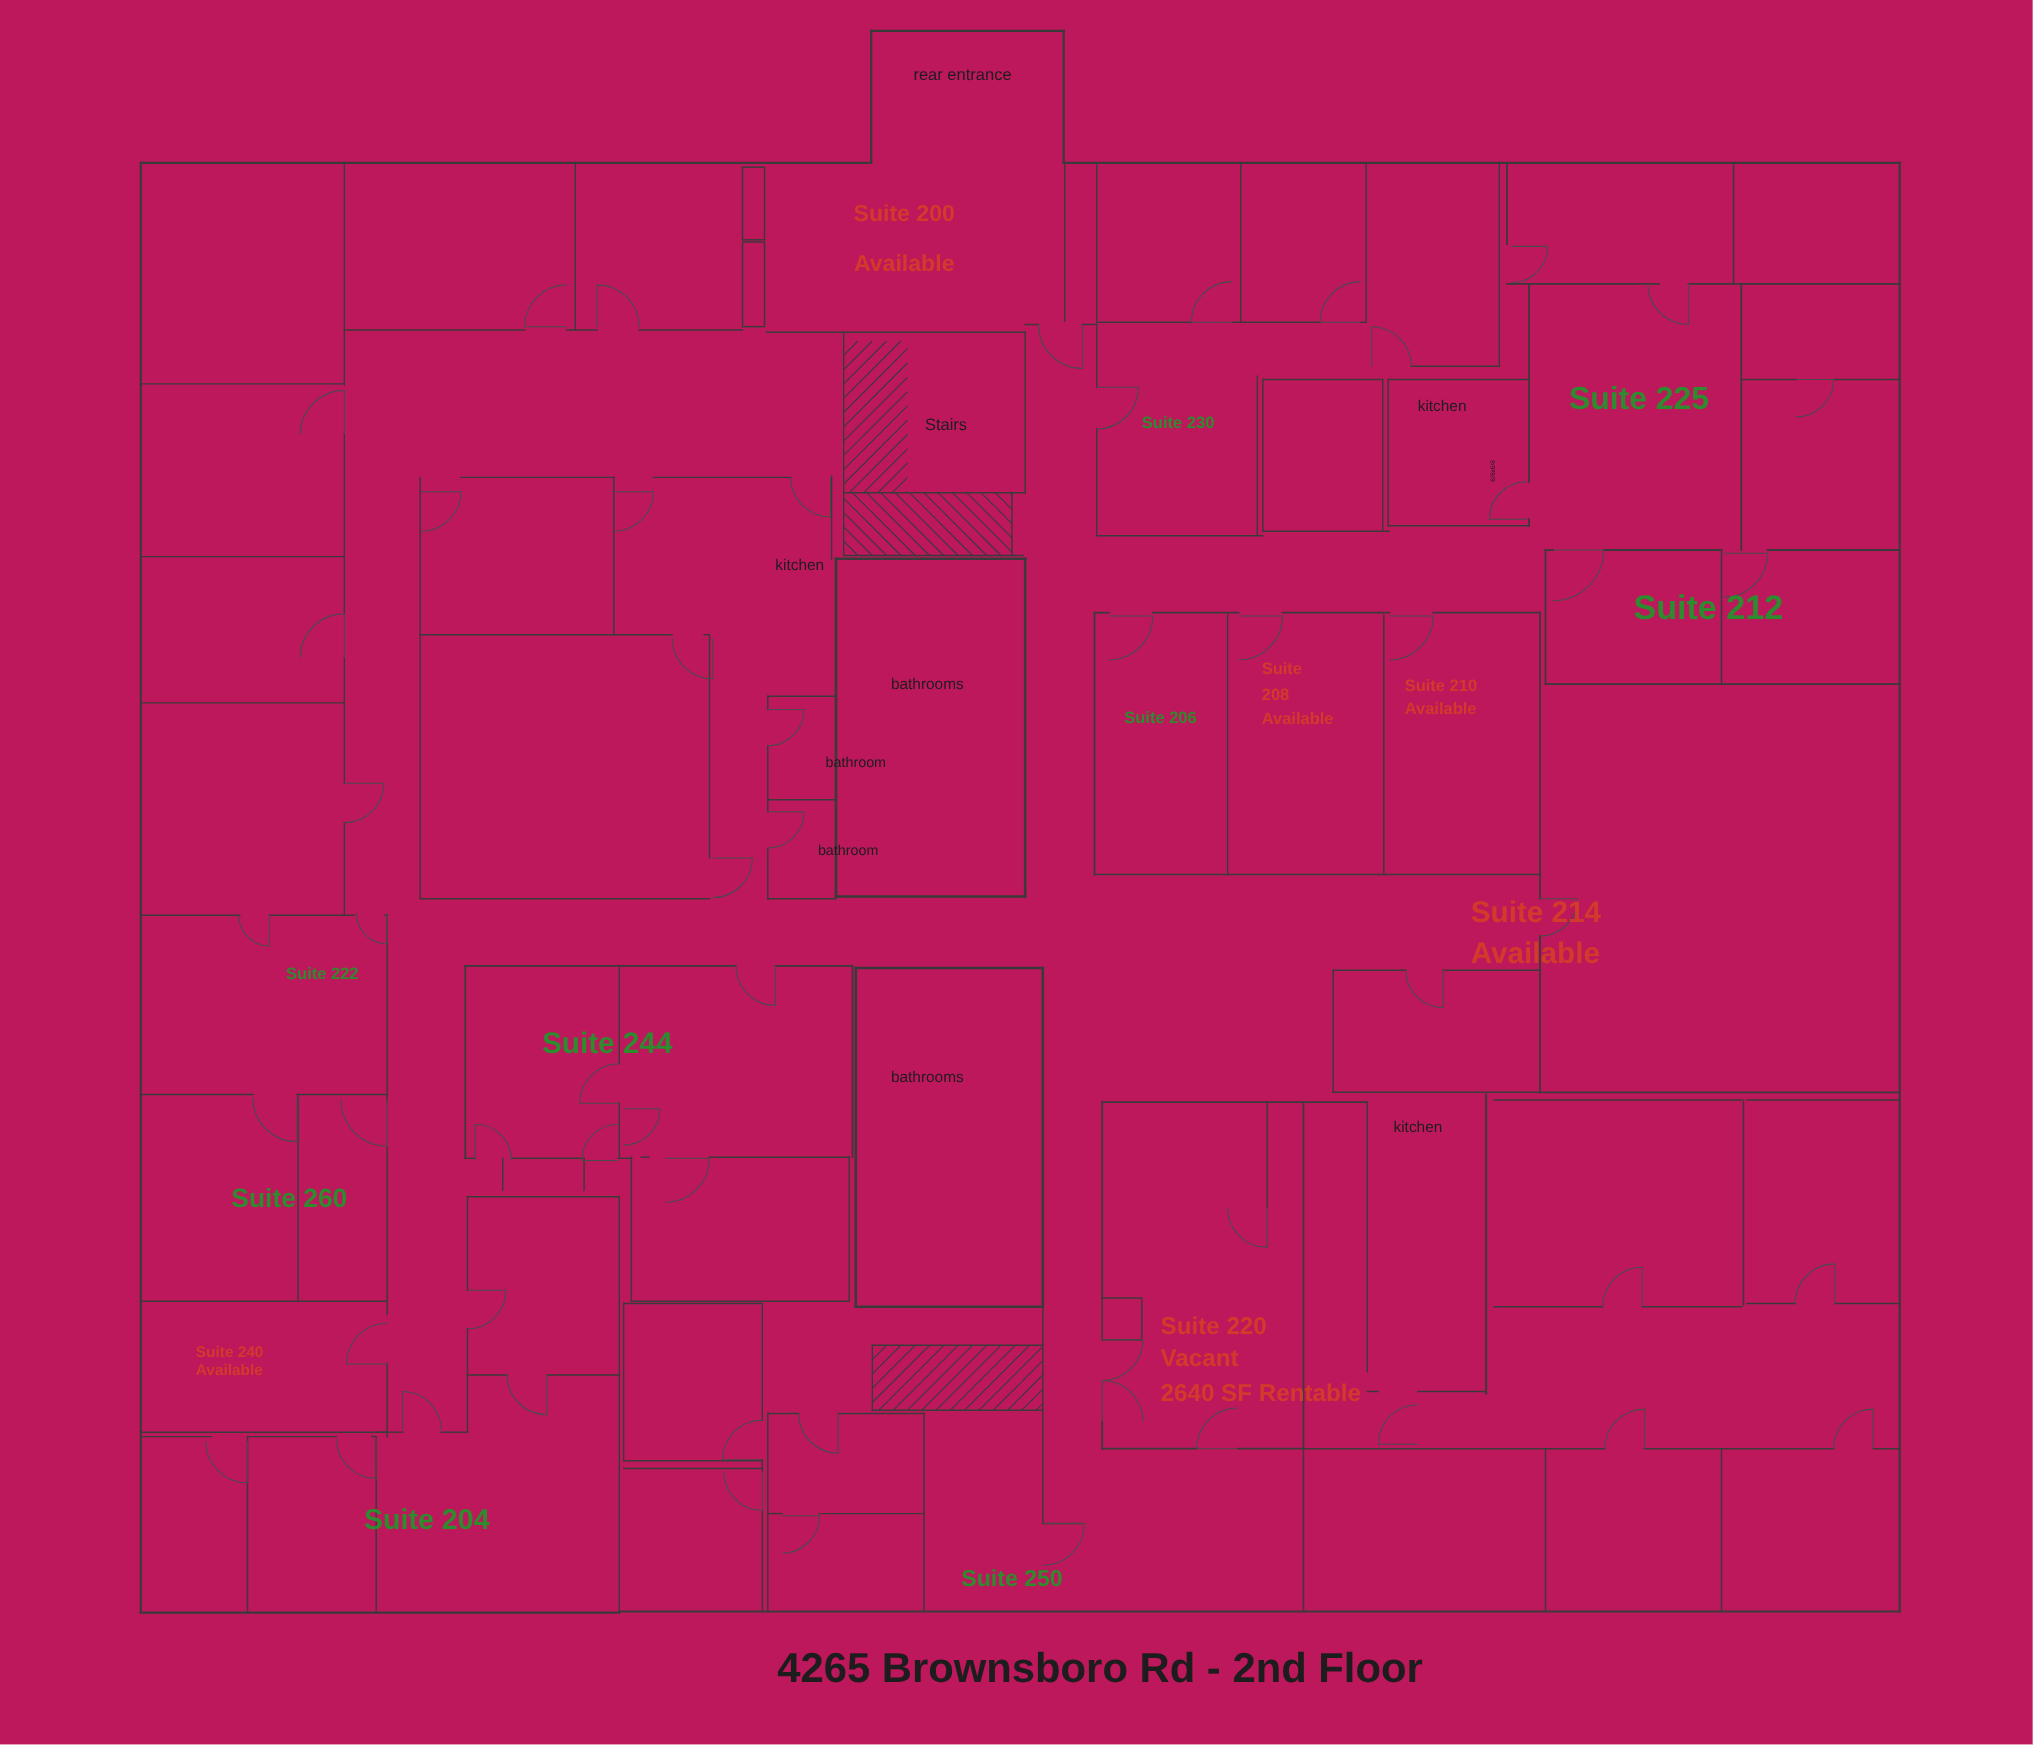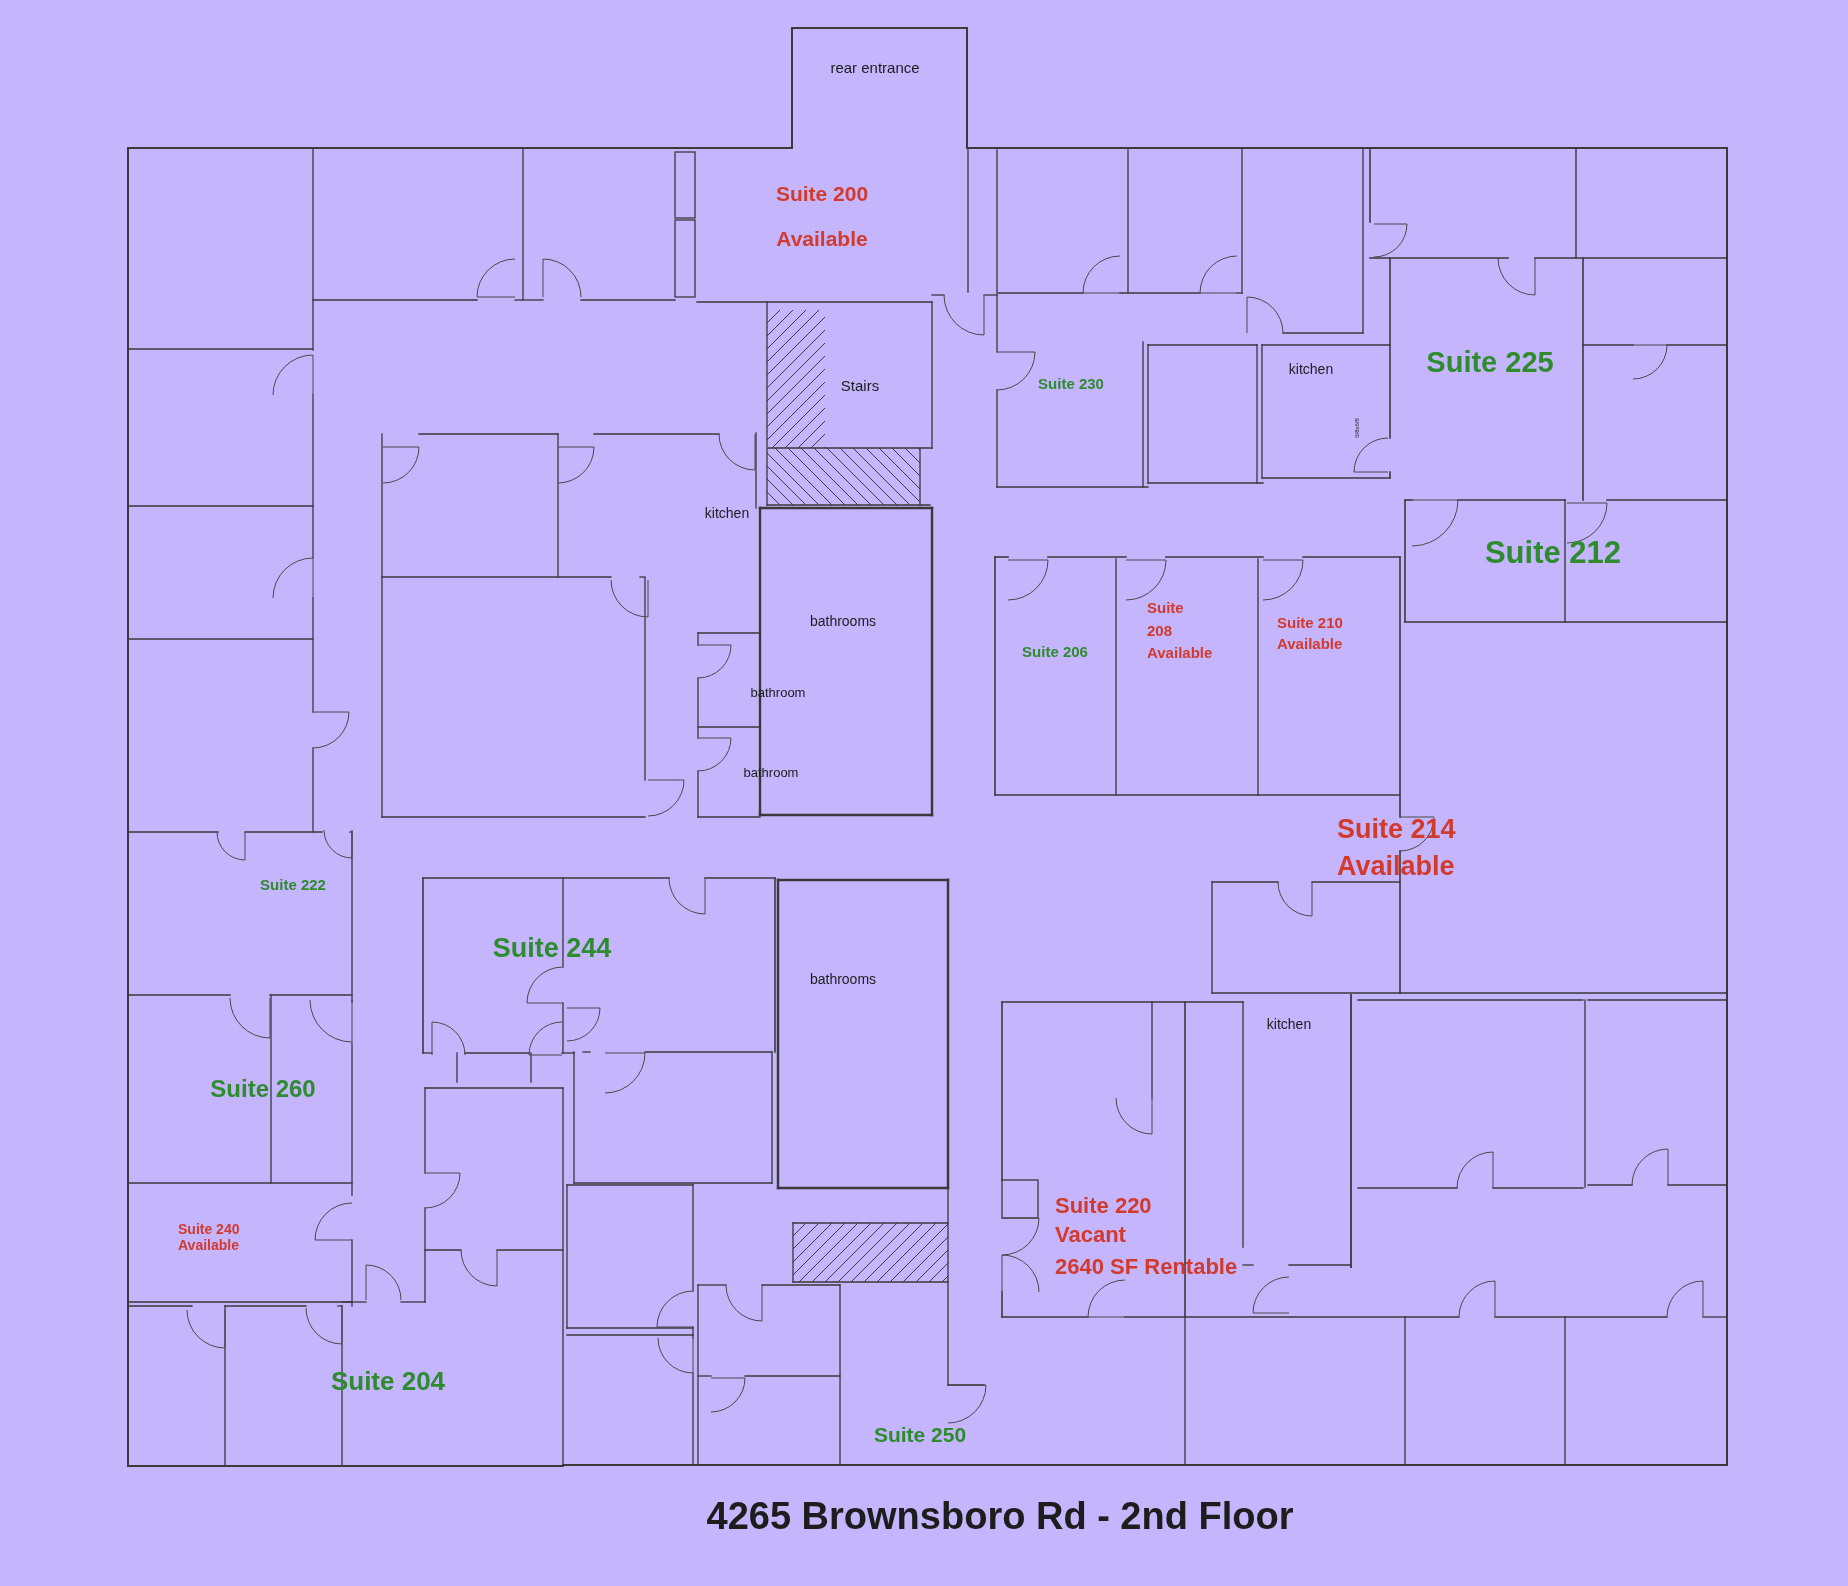--- a/index.html
+++ b/index.html
@@ -1,17 +1,17 @@
 <!DOCTYPE html>
 <html><head>
 <meta charset="utf-8">
 <style>
   html,body{margin:0;padding:0;background:#ffffff;}
   body{font-family:"Liberation Sans", sans-serif;}
-  .stage{position:relative;width:1848px;height:1586px;background:#c4b5fd;overflow:hidden;text-decoration:underline;}
+  .stage{position:relative;width:1848px;height:1586px;background:#be185d;overflow:hidden;text-decoration:underline;}
   svg{display:block}
   text{font-family:"Liberation Sans", sans-serif;}
 </style>
 </head>
 <body>
 
 <div class="stage">
 
   <svg id="plan" width="1848" height="1586" viewBox="0 0 1848 1586" xmlns="http://www.w3.org/2000/svg">
     <g id="g-hatches">

